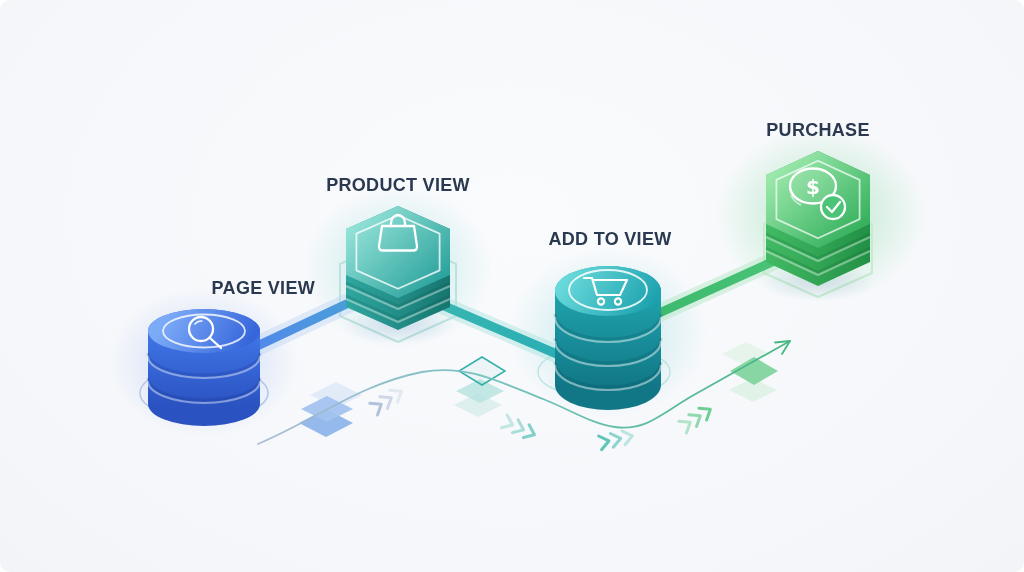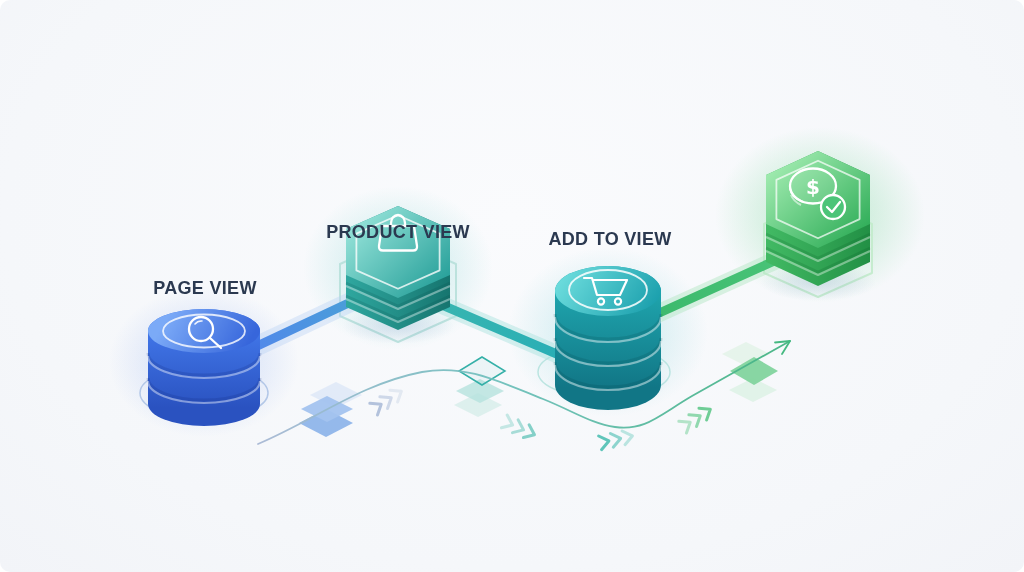--- a/index.html
+++ b/index.html
@@ -14,22 +14,22 @@
   .stage-label{
     position:absolute;
     width:220px;
     text-align:center;
     font-size:18px;
     font-weight:700;
     letter-spacing:.3px;
     color:#2b3950;
     user-select:none;
   }
-  #lbl-page-view{left:95px;top:278px;}
-  #lbl-product-view{left:288px;top:175px;margin-top:47px;}
+  #lbl-page-view{left:95px;top:278px;text-align:right;}
+  #lbl-product-view{left:288px;top:175px;}
   #lbl-add-to-cart{left:500px;top:229px;}
   #lbl-purchase{left:708px;top:120px;}
   svg{position:absolute;left:0;top:0;}
 </style>
 </head>
 <body>
 
 <div class="canvas">
 
 <svg width="1024" height="572" viewBox="0 0 1024 572" aria-hidden="true">
@@ -244,14 +244,15 @@
       <text x="813" y="193.5" text-anchor="middle" font-family="DejaVu Sans, sans-serif" font-size="20" font-weight="bold" fill="#ffffff">$</text>
       <circle cx="833" cy="207" r="12" fill="#4cc478" stroke="#ffffff" stroke-width="2.3"></circle>
       <path d="M 827 207 L 832 212 L 840 202" fill="none" stroke="#ffffff" stroke-width="2.3" stroke-linecap="round" stroke-linejoin="round"></path>
     </g>
   </g>
 </svg>
 
 <div class="stage-label" id="lbl-page-view">PAGE VIEW</div>
 <div class="stage-label" id="lbl-product-view">PRODUCT VIEW</div>
 <div class="stage-label" id="lbl-add-to-cart">ADD TO VIEW</div>
+<div class="stage-label" id="lbl-purchase">PURCHASE</div>
 
 </div>
 
 </body></html>

